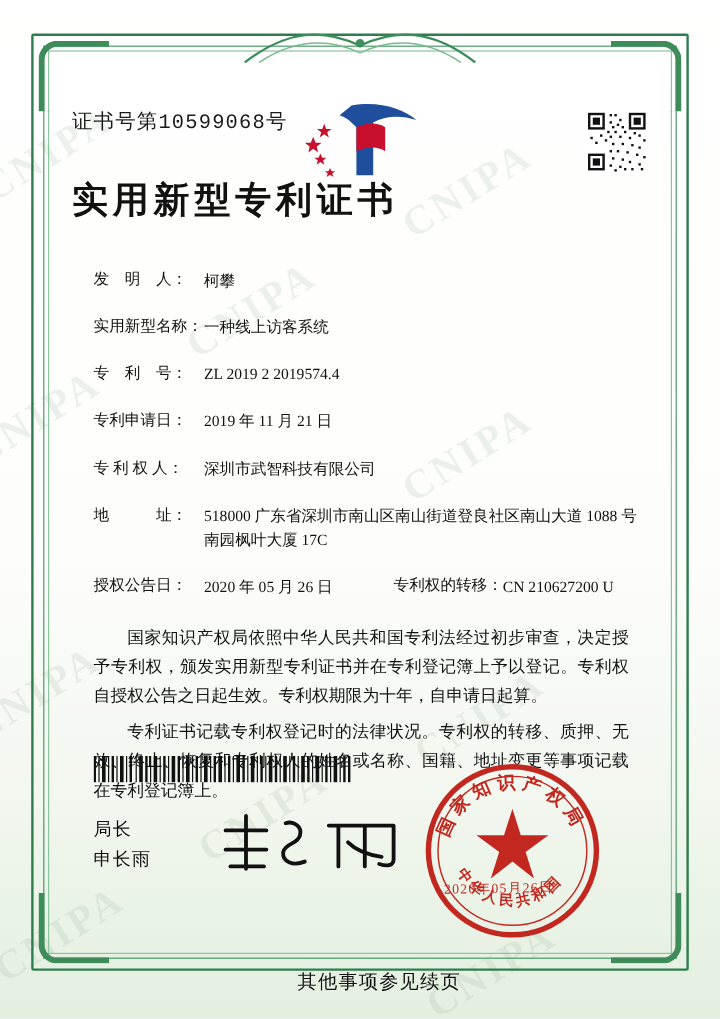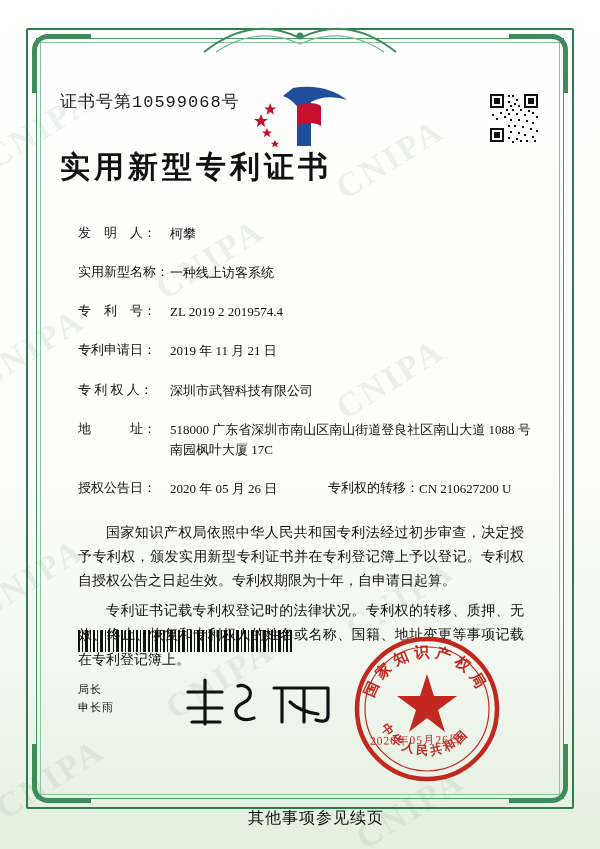--- a/index.html
+++ b/index.html
@@ -174,21 +174,21 @@
     left: 78px;
     top: 630px;
     width: 215px;
     height: 22px;
   }
   .signature-block {
     position: absolute;
     left: 78px;
     top: 680px;
     font-family: "Liberation Serif", "DejaVu Serif", serif;
-    font-size: 11px;
+    font-size: 15px;
     line-height: 1.65;
     color: #111;
     letter-spacing: 1px;
   }
   .handsign {
     position: absolute;
     left: 178px;
     top: 672px;
     width: 160px;
     height: 60px;

